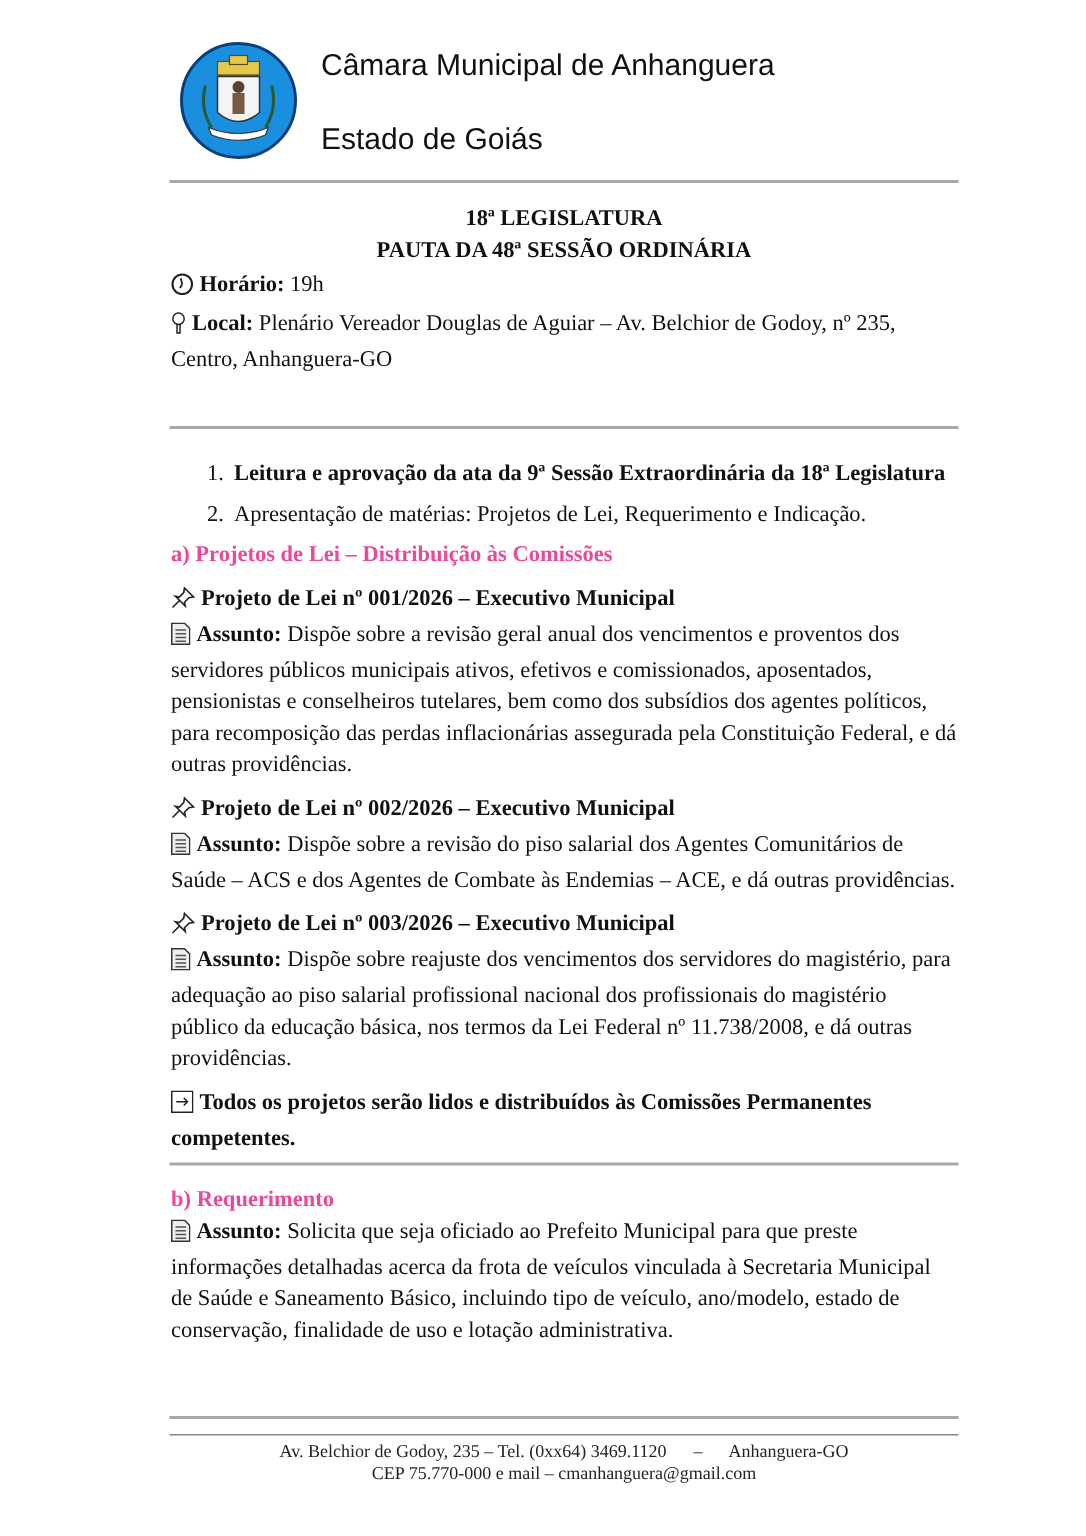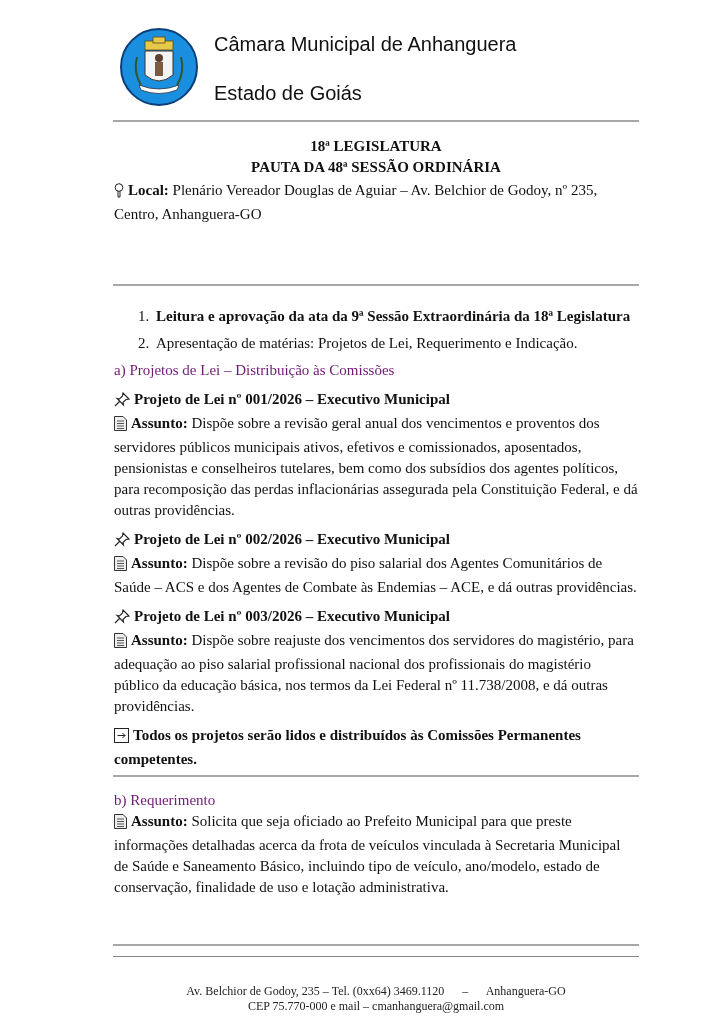--- a/index.html
+++ b/index.html
@@ -12,24 +12,24 @@
     .hdr-title { position: absolute; left: 214px; top: 33px; width: 410px; text-align: left; font-size: 20px; }
     .hdr-sub { position: absolute; left: 214px; top: 82px; width: 410px; text-align: left; font-size: 20px; }
     .rule { position: absolute; left: 113px; width: 526px; height: 2px; background: #a8a8a8; }
 
     
     .content { position: absolute; left: 114px; width: 524px; font-size: 15px; line-height: 21px; }
     .center { text-align: center; font-weight: bold; }
     .row { display: block; }
     .ico { display: inline-block; vertical-align: -3px; margin-right: 4px; }
     b { font-weight: bold; }
-    .blue { color: #701a75; font-weight: normal; }
+    .blue { color: #ec4899; font-weight: bold; }
     .list { margin: 0; padding-left: 22px; }
     .list li { margin: 0; }
-    .footer { position: absolute; left: 113px; width: 526px; top: 960px; font-size: 12px; line-height: 15px; text-align: center; color: #222; margin-top: 24px; }
+    .footer { position: absolute; left: 113px; width: 526px; top: 960px; font-size: 12px; line-height: 15px; text-align: center; color: #222; }
   </style>
 </head>
 <body>
 
 <div class="logo">
   <svg width="80" height="80" viewBox="0 0 80 80">
     <circle cx="40" cy="40" r="38" fill="#1a8fe0" stroke="#0b3f7a" stroke-width="2"></circle>
     <rect x="26" y="14" width="28" height="9" fill="#e6c84a" stroke="#5a4a10" stroke-width="0.8"></rect>
     <rect x="34" y="10" width="12" height="6" fill="#e6c84a" stroke="#5a4a10" stroke-width="0.8"></rect>
     <path d="M26 24 L54 24 L54 48 Q40 60 26 48 Z" fill="#f4f4f4" stroke="#333" stroke-width="1"></path>
@@ -40,20 +40,28 @@
     <path d="M20 58 Q40 66 60 58 L58 63 Q40 70 22 63 Z" fill="#ffffff" stroke="#333" stroke-width="0.8"></path>
   </svg>
 </div>
 <div class="hdr-title sans">Câmara Municipal de Anhanguera</div>
 <div class="hdr-sub sans">Estado de Goiás</div>
 <div class="rule" style="top:120px"></div>
 
 <div class="content serif" style="top:136px">
   <div class="center row">18ª LEGISLATURA</div>
   <div class="center row">PAUTA DA 48ª SESSÃO ORDINÁRIA</div>
+  <div class="row" style="margin-top:2px">
+    <span class="ico">
+      <svg width="15" height="15" viewBox="0 0 15 15">
+          <circle cx="7.5" cy="7.5" r="6.5" fill="#fff" stroke="#222" stroke-width="1.4"></circle>
+          <path d="M7.5 7.5 L6.5 3.5 M7.5 7.5 L6 10" stroke="#222" stroke-width="1.2"></path>
+        </svg>
+    </span><b>Horário:</b><span> 19h</span>
+  </div>
   <div class="row" style="margin-top:2px">
     <span class="ico">
       <svg width="10" height="15" viewBox="0 0 10 15">
           <circle cx="5" cy="4.5" r="3.8" fill="#fff" stroke="#222"></circle>
           <path d="M4 8 L4 14 L6 14 L6 8" fill="none" stroke="#222"></path>
         </svg>
     </span><b>Local:</b><span> Plenário Vereador Douglas de Aguiar – Av. Belchior de Godoy, nº 235, Centro, Anhanguera-GO</span>
   </div>
 </div>
 <div class="rule" style="top:284px"></div>

